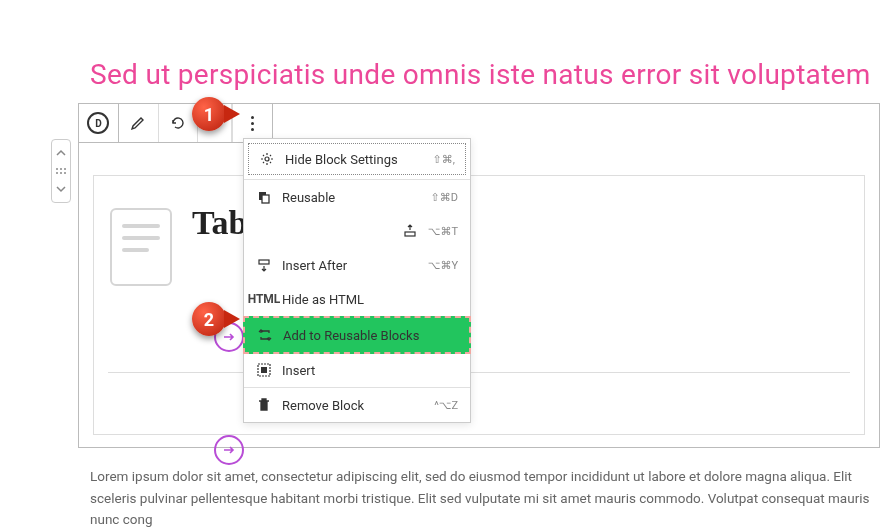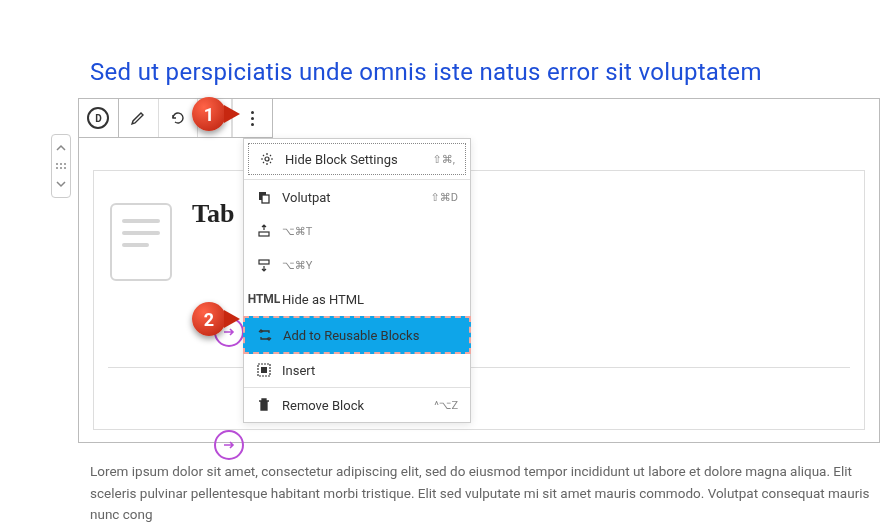--- a/index.html
+++ b/index.html
@@ -1,18 +1,18 @@
 <!DOCTYPE html>
 <html><head>
   <meta charset="utf-8">
   <style>
     * { margin: 0; padding: 0; box-sizing: border-box; }
     body { font-family: -apple-system, BlinkMacSystemFont, "Segoe UI", Roboto, sans-serif; background: #fff; width: 880px; height: 528px; overflow: hidden; position: relative; }
     
-    .page-title { font-size: 24px; font-weight: 400; color: #1d4ed8; margin: 58px 0 12px 90px; letter-spacing: 0.3px; }
+    .page-title { font-size: 28px; font-weight: 400; color: #ec4899; margin: 58px 0 12px 90px; letter-spacing: 0.3px; }
     
     .editor-area { position: relative; margin-left: 78px; margin-right: 0; border: 1px solid #bbb; height: 345px; }
     
     .side-handle { position: absolute; left: -28px; top: 35px; width: 20px; border: 1px solid #ccc; border-radius: 4px; background: #fff; display: flex; flex-direction: column; align-items: center; padding: 4px 0; }
     .side-handle-item { height: 18px; display: flex; align-items: center; justify-content: center; color: #666; font-size: 11px; }
     .side-dots { display: grid; grid-template-columns: repeat(3, 2px); grid-template-rows: repeat(2, 2px); gap: 2px; }
     .side-dots span { width: 2px; height: 2px; background: #888; border-radius: 50%; }
     
     .toolbar { display: flex; align-items: center; border: 1px solid #bbb; height: 40px; width: 195px; background: #fff; margin-top: -1px; margin-left: -1px; position: relative; }
     .toolbar-btn { width: 40px; height: 38px; display: flex; align-items: center; justify-content: center; border-right: 1px solid #ddd; cursor: pointer; color: #333; }
@@ -23,30 +23,30 @@
     
     .more-dots { display: flex; flex-direction: column; gap: 3px; align-items: center; }
     .more-dots span { width: 3px; height: 3px; background: #333; border-radius: 50%; }
     
     .content-zone { border: 1px solid #ddd; margin: 32px 14px 0 14px; height: 260px; padding: 20px 8px; position: relative; }
     
     .content-inner { display: flex; align-items: flex-start; gap: 20px; padding: 8px; }
     .doc-icon { width: 62px; height: 78px; border: 2px solid #d5d5d5; border-radius: 6px; padding: 14px 10px; display: flex; flex-direction: column; gap: 8px; margin-top: 4px; }
     .doc-icon-line { height: 4px; background: #d5d5d5; border-radius: 2px; }
     
-    .tab-label { font-size: 26px; font-weight: 700; color: #222; font-family: Georgia, serif; }
+    .tab-label { font-size: 34px; font-weight: 700; color: #222; font-family: Georgia, serif; }
     
     .arrow-circle { width: 30px; height: 30px; border: 2px solid #b84dd6; border-radius: 50%; display: flex; align-items: center; justify-content: center; margin-top: 28px; margin-left: 112px; cursor: pointer; }
     .arrow-circle svg { stroke: #b84dd6; }
     .arrow-circle.second { margin-top: 62px; }
     .divider-line { border: none; border-top: 1px solid #ddd; margin: 20px 6px 0 6px; }
     
     .menu { position: absolute; left: 243px; top: 138px; width: 228px; background: #fff; border: 1px solid #ccc; box-shadow: 0 2px 8px rgba(0,0,0,0.1); z-index: 10; }
-    .menu-item { display: flex; align-items: center; padding: 9px 12px; font-size: 13px; color: #333; cursor: pointer; position: relative; }
-    .menu-item.highlight { background: #0ea5e9; border: 2px dashed #f2a7a0; margin: -1px; }
+    .menu-item { display: flex; align-items: center; padding: 9px 12px; font-size: 13px; color: #333; cursor: pointer; position: relative; justify-content: flex-end; }
+    .menu-item.highlight { background: #22c55e; border: 2px dashed #f2a7a0; margin: -1px; }
     .menu-icon { width: 16px; height: 16px; margin-right: 10px; display: flex; align-items: center; justify-content: center; color: #444; }
     .menu-label { flex: 1; }
     .menu-shortcut { font-size: 11px; color: #888; }
     .menu-item.first { border: 1px dotted #888; margin: 4px; padding: 7px 10px; }
     .menu-sep { border: none; border-top: 1px solid #e0e0e0; }
     
     .badge { position: absolute; width: 34px; height: 34px; border-radius: 50%; background: radial-gradient(circle at 35% 30%, #ff6347, #b81f0c); color: #fff; font-size: 18px; font-weight: 700; display: flex; align-items: center; justify-content: center; box-shadow: 0 3px 6px rgba(0,0,0,0.4); z-index: 20; }
     .badge::after { content: ""; position: absolute; right: -14px; top: 50%; transform: translateY(-50%); border-left: 16px solid #c72710; border-top: 9px solid transparent; border-bottom: 9px solid transparent; }
     .badge-1 { left: 192px; top: 97px; }
     .badge-2 { left: 192px; top: 302px; }
@@ -143,39 +143,40 @@
     <span class="menu-shortcut">⇧⌘,</span>
   </div>
   <hr class="menu-sep">
   <div class="menu-item">
     <span class="menu-icon">
       <svg width="14" height="14" viewBox="0 0 14 14">
           <rect x="2" y="2" width="7" height="8" fill="#333"></rect>
           <rect x="5" y="5" width="7" height="8" stroke="#333" stroke-width="1.3" fill="#fff"></rect>
         </svg>
     </span>
-    <span class="menu-label">Volutpat</span>
+    <span class="menu-label">Reusable</span>
     <span class="menu-shortcut">⇧⌘D</span>
   </div>
   <div class="menu-item">
     <span class="menu-icon">
       <svg width="14" height="14" viewBox="0 0 14 14">
           <rect x="2" y="8" width="10" height="4" stroke="#333" stroke-width="1.2" fill="none"></rect>
           <path d="M7 1 L7 6 M5 3 L7 1 L9 3" stroke="#333" stroke-width="1.2" fill="none"></path>
         </svg>
     </span>
     <span class="menu-shortcut">⌥⌘T</span>
   </div>
   <div class="menu-item">
     <span class="menu-icon">
       <svg width="14" height="14" viewBox="0 0 14 14">
           <rect x="2" y="2" width="10" height="4" stroke="#333" stroke-width="1.2" fill="none"></rect>
           <path d="M7 8 L7 13 M5 11 L7 13 L9 11" stroke="#333" stroke-width="1.2" fill="none"></path>
         </svg>
     </span>
+    <span class="menu-label">Insert After</span>
     <span class="menu-shortcut">⌥⌘Y</span>
   </div>
   <div class="menu-item">
     <span class="menu-icon" style="font-size:12px;font-weight:700">HTML</span>
     <span class="menu-label">Hide as HTML</span>
   </div>
   <hr class="menu-sep">
   <div class="menu-item highlight">
     <span class="menu-icon">
       <svg width="14" height="14" viewBox="0 0 14 14">

